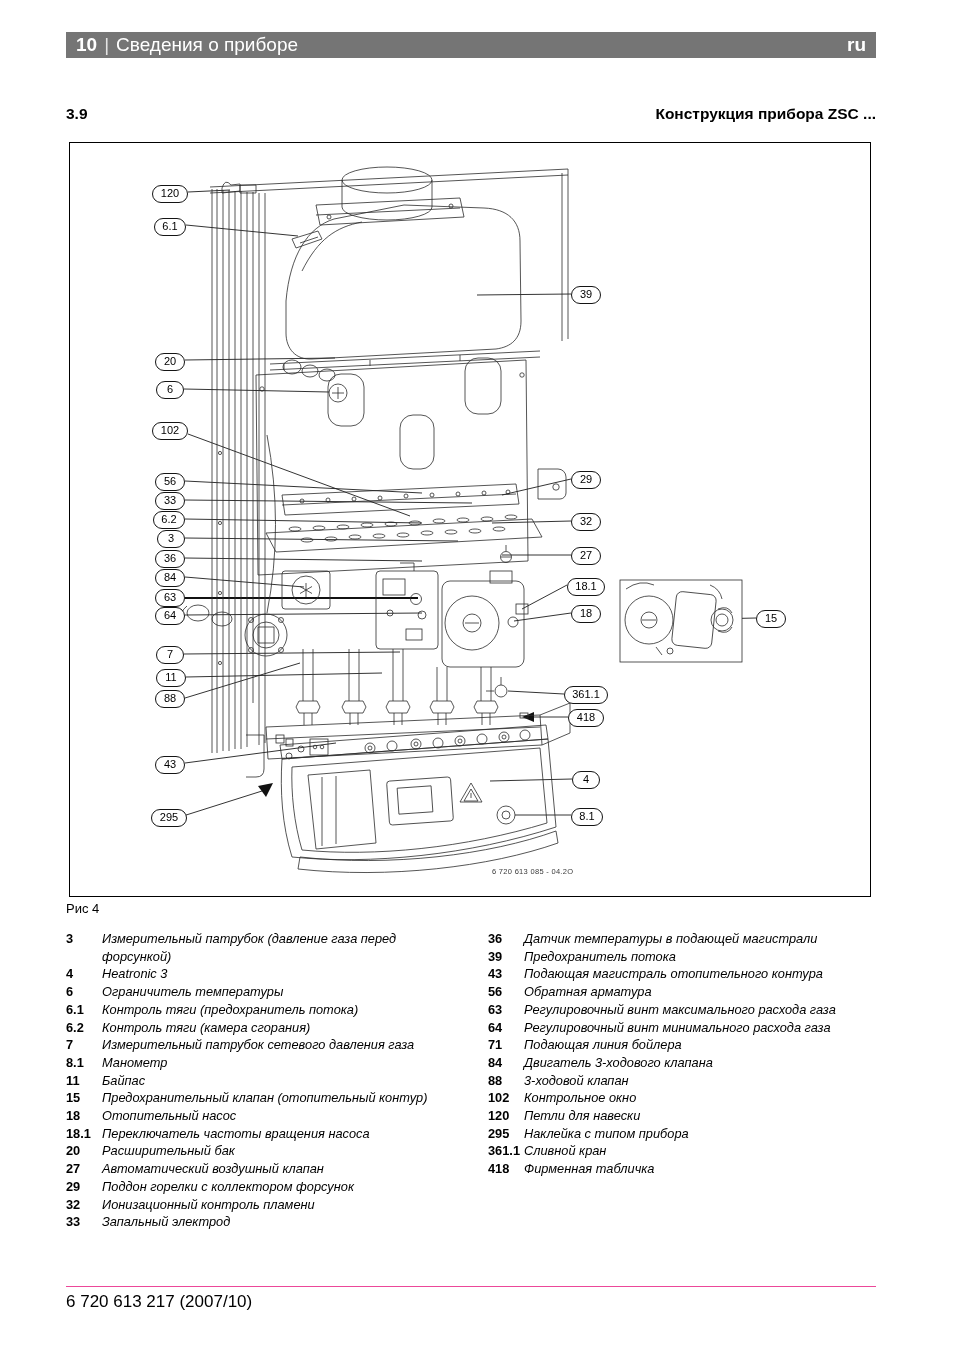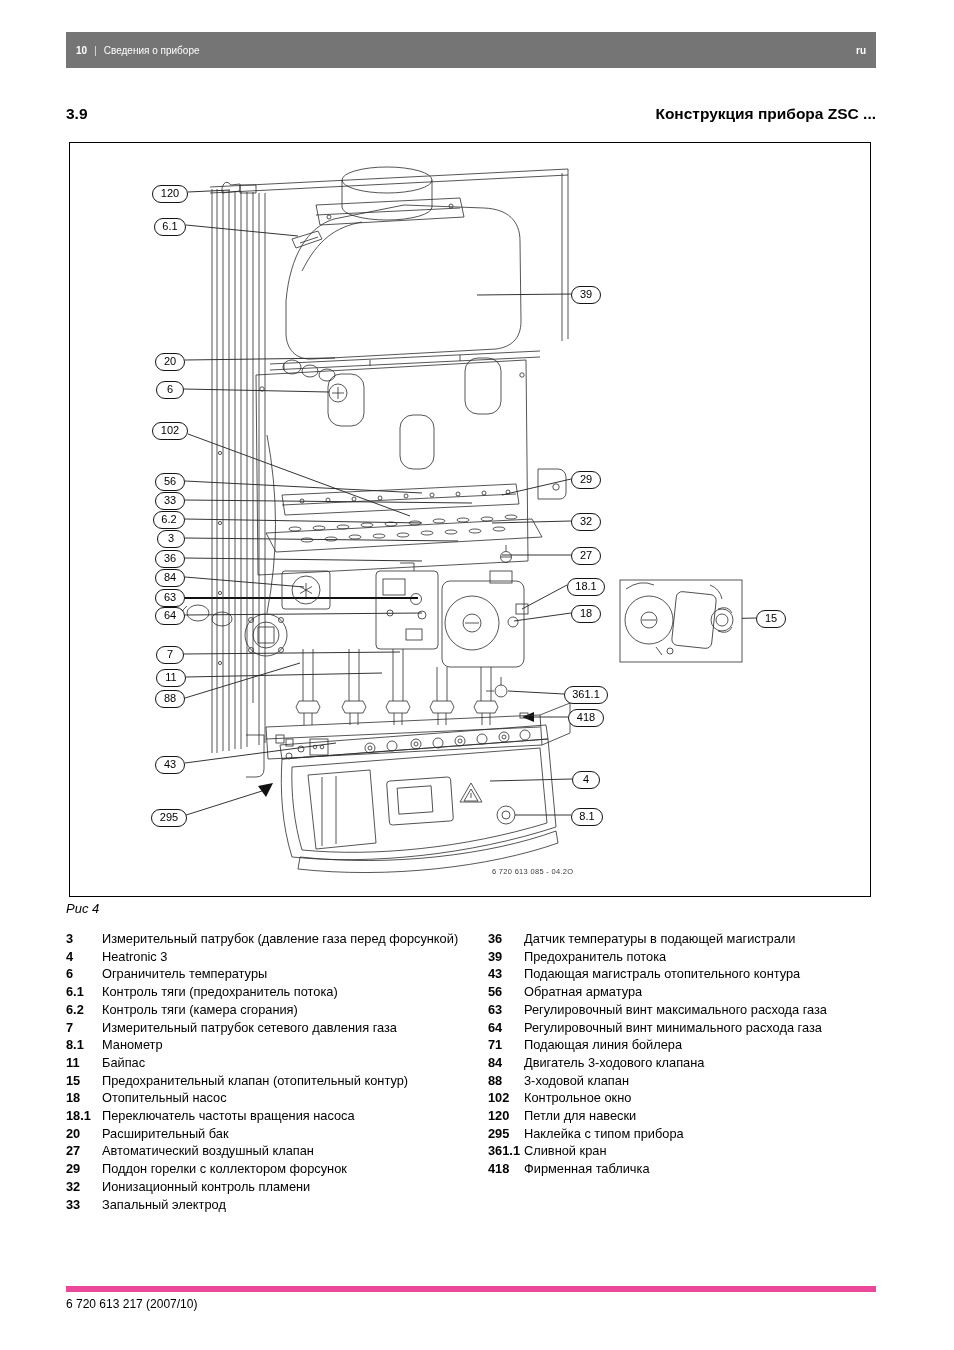--- a/index.html
+++ b/index.html
@@ -2,23 +2,23 @@
 <html><head>
 <meta charset="utf-8">
 <style>
   html,body{margin:0;padding:0;}
   body{
     width:954px;height:1350px;position:relative;background:#ffffff;
     font-family:"Liberation Sans", sans-serif;color:#000;overflow:hidden;
   }
   
   .topbar{
-    position:absolute;left:66px;top:32px;width:810px;height:36px;
+    position:absolute;left:66px;top:32px;width:810px;height:26px;
     background:#757575;color:#fff;display:flex;align-items:center;
-    box-sizing:border-box;padding:0 10px;font-size:10px;
+    box-sizing:border-box;padding:0 10px;font-size:19px;
   }
   .topbar .pg{font-weight:bold;}
   .topbar .sep{margin:0 7px;color:#e3e3e3;font-weight:300;}
   .topbar .lang{margin-left:auto;font-weight:bold;}
   
   .heading{
     position:absolute;left:66px;top:105px;width:810px;display:flex;
     font-size:15.5px;font-weight:bold;justify-content:space-between;
   }
   .heading .hnum{width:54px;}
@@ -32,35 +32,35 @@
     position:absolute;box-sizing:border-box;height:18px;
     border:1.3px solid #141414;border-radius:9px;background:#fff;
     font-size:11px;line-height:15px;text-align:center;z-index:2;
   }
   .figcode{
     position:absolute;left:405px;top:724px;font-size:7.5px;color:#3a3a3a;
     letter-spacing:.3px;z-index:2;margin-left:17px;
   }
   
   .figcaption{
-    position:absolute;left:66px;top:901px;font-size:13px;font-style:italic;
+    position:absolute;left:66px;top:901px;font-size:13px;
   }
   .legend{
     position:absolute;left:66px;top:930px;width:810px;display:flex;gap:22px;
     font-size:12.8px;line-height:17.7px;
   }
   .leg-col-left{width:400px;}
   .leg-col-right{width:388px;}
   .leg-row{display:flex;}
   .leg-num{flex:0 0 36px;font-weight:bold;}
-  .leg-txt{flex:1;}
+  .leg-txt{flex:1;font-style:italic;}
   
   .pagefooter{
     position:absolute;left:66px;top:1286px;width:810px;
-    border-top:6px solid #ec4899;padding-top:5px;font-size:12px;
+    border-top:1px solid #ec4899;padding-top:5px;font-size:17px;
   }
   
   .ln{stroke:#2b2b2b;stroke-width:.8;fill:none;}
   .lnf{stroke:#2b2b2b;stroke-width:.8;fill:#fff;}
   .ldr{stroke:#1d1d1d;stroke-width:.9;fill:none;}
   .ldr-thick{stroke:#111;stroke-width:2;fill:none;}
   .solid{fill:#111;stroke:none;}
 </style>
 </head>
 <body>

